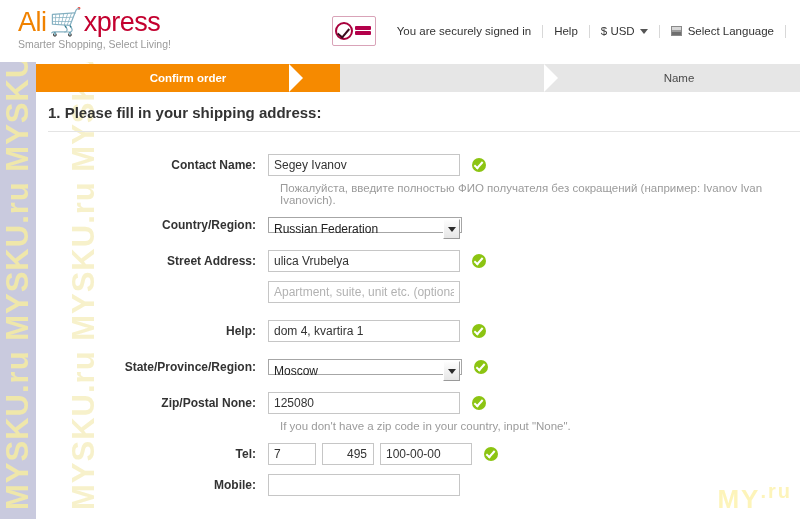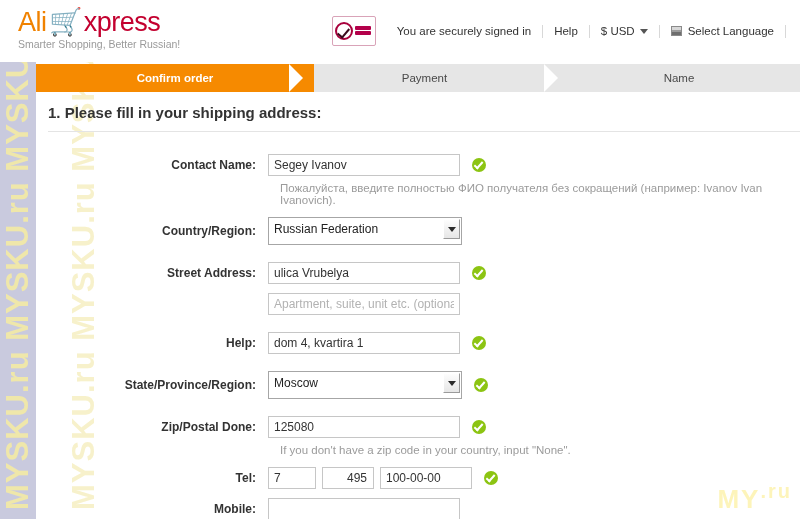--- a/index.html
+++ b/index.html
@@ -252,21 +252,21 @@
     border-radius: 0;
   }
   input.tin::placeholder { color: #b2b2b2; }
   .w-main { width: 192px; }
   .w-tel1 { width: 48px; }
   .w-tel2 { width: 52px; }
   .w-tel3 { width: 92px; }
 
   .sel-wrap {
     position: relative;
-    width: 194px; height: 28px;
+    width: 194px; height: 16px;
     border: 1px solid #a6a6a6;
     background: #fff;
   }
   .sel-text {
     position: absolute;
     left: 5px; top: 0;
     line-height: 22px;
     font-size: 12px;
     color: #222;
   }
@@ -324,21 +324,21 @@
   </div>
   <div class="wm-left-strip">
     <div class="wm-left-strip-text">MYSKU.ru MYSKU.ru MYSKU.ru MYSKU.ru</div>
   </div>
 
   <div class="header">
     <div class="logo-wrap">
       <div class="logo">
         <span class="ali">Ali</span><span class="cart">🛒</span><span class="xpress">xpress</span>
       </div>
-      <div class="tagline">Smarter Shopping, Better Russian!</div>
+      <div class="tagline">Smarter Shopping, Select Living!</div>
     </div>
 
     <div class="header-right">
       <div class="verisign">
         <div class="vs-circle"></div>
         <div class="vs-lines">
           <div class="vs-line vs-l1"></div>
           <div class="vs-line vs-l2"></div>
         </div>
       </div>
@@ -347,24 +347,23 @@
       <div class="hdr-item">Help</div>
       <div class="hdr-sep"></div>
       <div class="hdr-item"><span>$ USD</span><span class="caret-down"></span></div>
       <div class="hdr-sep"></div>
       <div class="hdr-item"><span class="lang-icon"></span><span>Select Language</span></div>
       <div class="hdr-sep"></div>
     </div>
   </div>
 
   <div class="steps">
-    <div class="step active" style="left:0; width:278px;">Confirm order</div>
+    <div class="step active" style="left:0; width:304px;">Confirm order</div>
     <div class="step-arrow arrow-orange" style="left:253px;"></div>
     <div class="step-arrow arrow-white" style="left:253px;"></div>
-    <div class="step" style="left:269px; width:239px;">Payment</div>
     <div class="step-arrow arrow-white" style="left:508px;"></div>
     <div class="step" style="left:522px; width:242px;">Name</div>
   </div>
 
   <div class="content">
     <div class="section-title">1. Please fill in your shipping address:</div>
     <div class="divider"></div>
 
     <div class="form">
 
@@ -423,21 +422,21 @@
             <span class="sel-text">Moscow</span>
             <span class="sel-btn"></span>
           </div>
           <div class="okmark"></div>
         </div>
       </div>
 
       <div class="spacer-8"></div>
 
       <div class="frow">
-        <div class="flabel">Zip/Postal Done:</div>
+        <div class="flabel">Zip/Postal None:</div>
         <div class="fctl">
           <input class="tin w-main" type="text" value="125080" style="">
           <div class="okmark"></div>
         </div>
       </div>
       <div class="hint">If you don't have a zip code in your country, input "None".</div>
 
       <div class="frow">
         <div class="flabel">Tel:</div>
         <div class="fctl">

